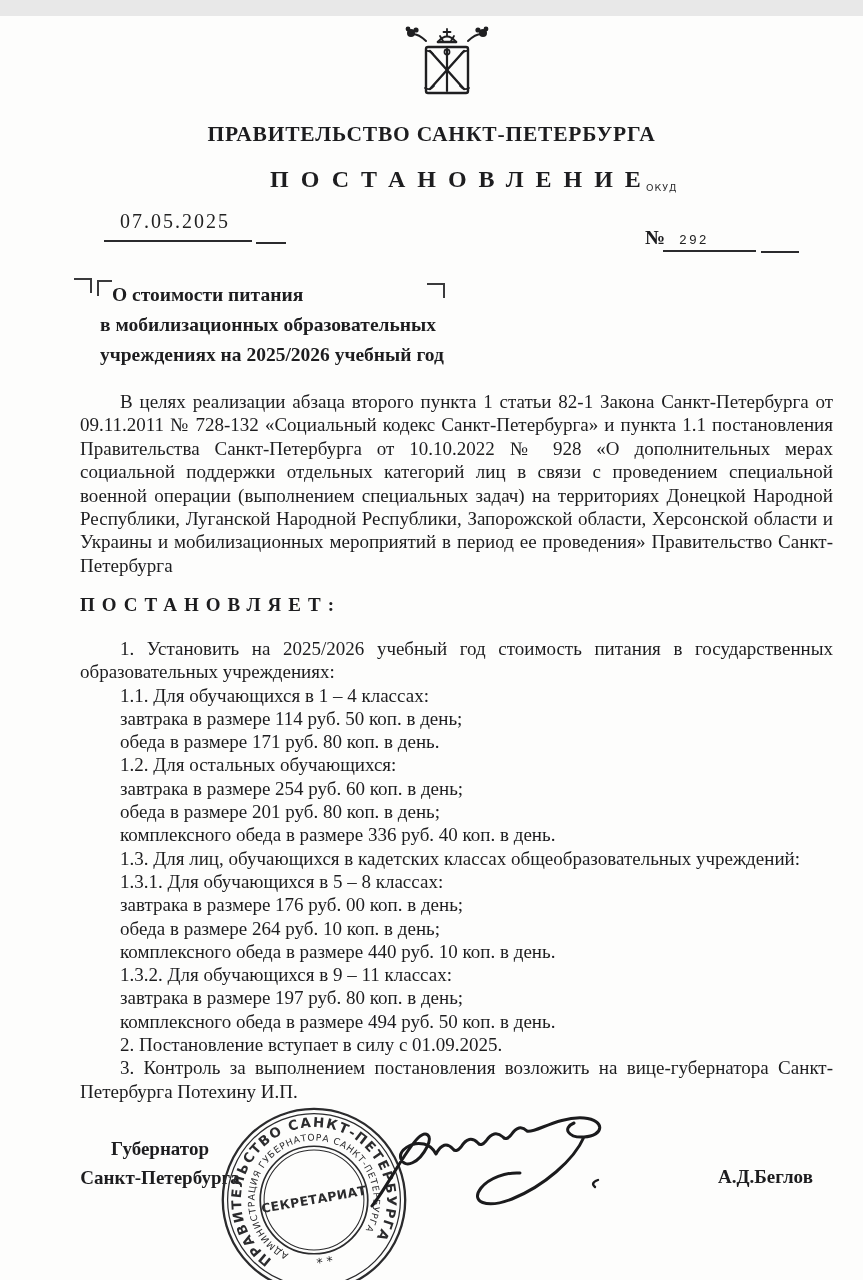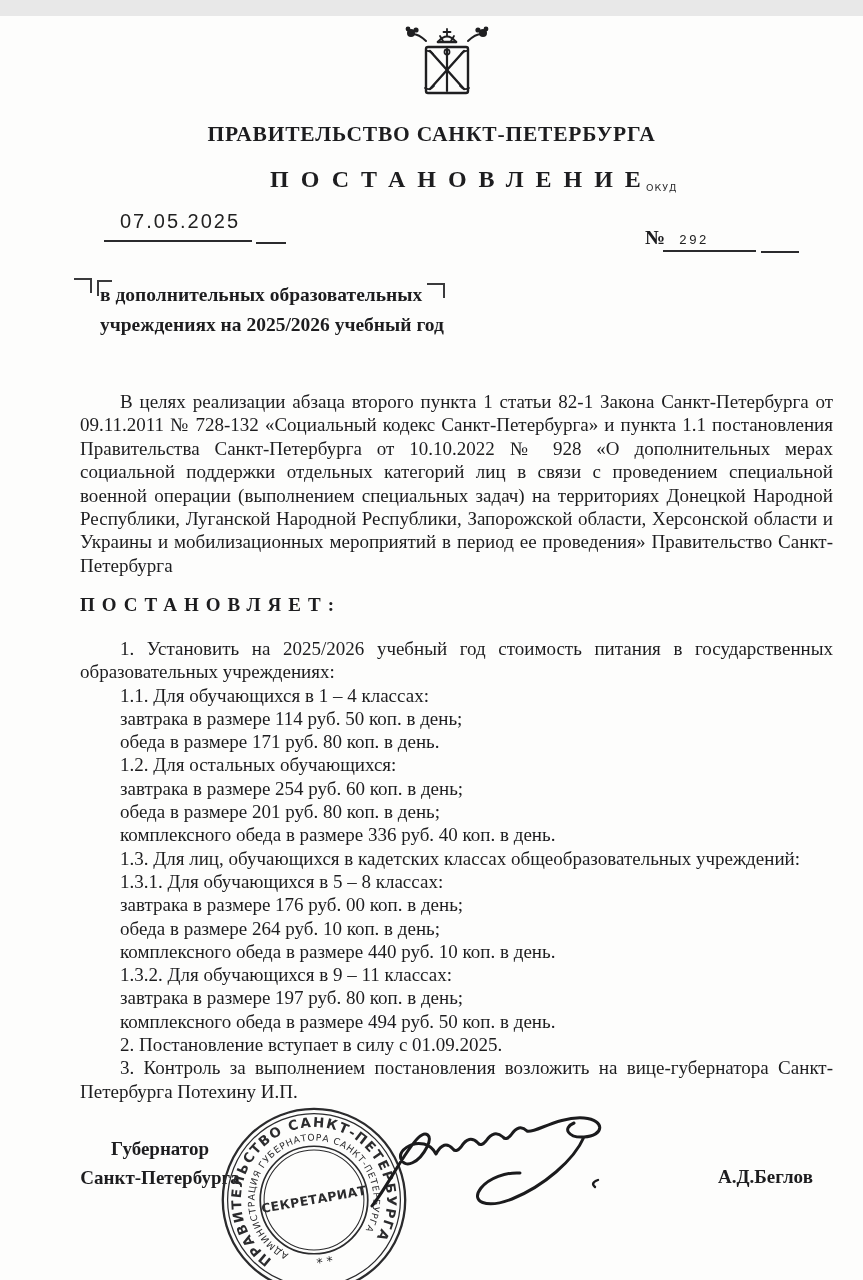--- a/index.html
+++ b/index.html
@@ -24,21 +24,21 @@
     transform:translateX(30px);
   }
   .okud{
     position:absolute;left:646px;top:166px;
     font-family:"DejaVu Sans", sans-serif;
     font-size:9.5px;letter-spacing:1px;color:#2a2a2c;
   }
   
   .date-block{position:absolute;left:104px;top:194px;}
   .date-value{
-    font-family:Liberation Sans, sans-serif;
+    font-family:Liberation Serif, serif;
     font-size:20px;letter-spacing:2px;padding-left:16px;color:#222;
   }
   .u-line{position:absolute;background:#2b2b2d;height:2px;}
   .date-u1{left:0;top:30px;width:148px;}
   .date-u2{left:152px;top:32px;width:30px;}
   .num-block{position:absolute;left:645px;top:210px;}
   .num-sign{font-size:20px;font-weight:bold;display:inline-block;}
   .num-value{
     font-family:Liberation Mono, monospace;
     font-size:13px;letter-spacing:2px;padding-left:14px;color:#222;text-align:center;
@@ -144,21 +144,22 @@
     <span class="num-sign">№</span><span class="num-value">292</span>
     <span class="u-line num-u1"></span>
     <span class="u-line num-u2"></span>
   </div>
 
   <span class="crop crop-tr crop1"></span>
   <span class="crop crop-tl crop2"></span>
   <span class="crop crop-tr crop3"></span>
 
   <div class="title">
-    <div>в дополнительных образовательных</div>
+    <div class="t1">О стоимости питания</div>
+    <div>в мобилизационных образовательных</div>
     <div>учреждениях на 2025/2026 учебный год</div>
   </div>
 
   <div class="preamble">В целях реализации абзаца второго пункта 1 статьи 82-1 Закона Санкт-Петербурга от 09.11.2011 № 728-132 «Социальный кодекс Санкт-Петербурга» и пункта 1.1 постановления Правительства Санкт-Петербурга от 10.10.2022 № 928 «О дополнительных мерах социальной поддержки отдельных категорий лиц в связи с проведением специальной военной операции (выполнением специальных задач) на территориях Донецкой Народной Республики, Луганской Народной Республики, Запорожской области, Херсонской области и Украины и мобилизационных мероприятий в период ее проведения» Правительство Санкт-Петербурга</div>
 
   <div class="enacts">ПОСТАНОВЛЯЕТ:</div>
 
   <div class="items">
     <p class="justify">1. Установить на 2025/2026 учебный год стоимость питания в государственных образовательных учреждениях:</p>
     <p>1.1. Для обучающихся в 1 – 4 классах:</p>

